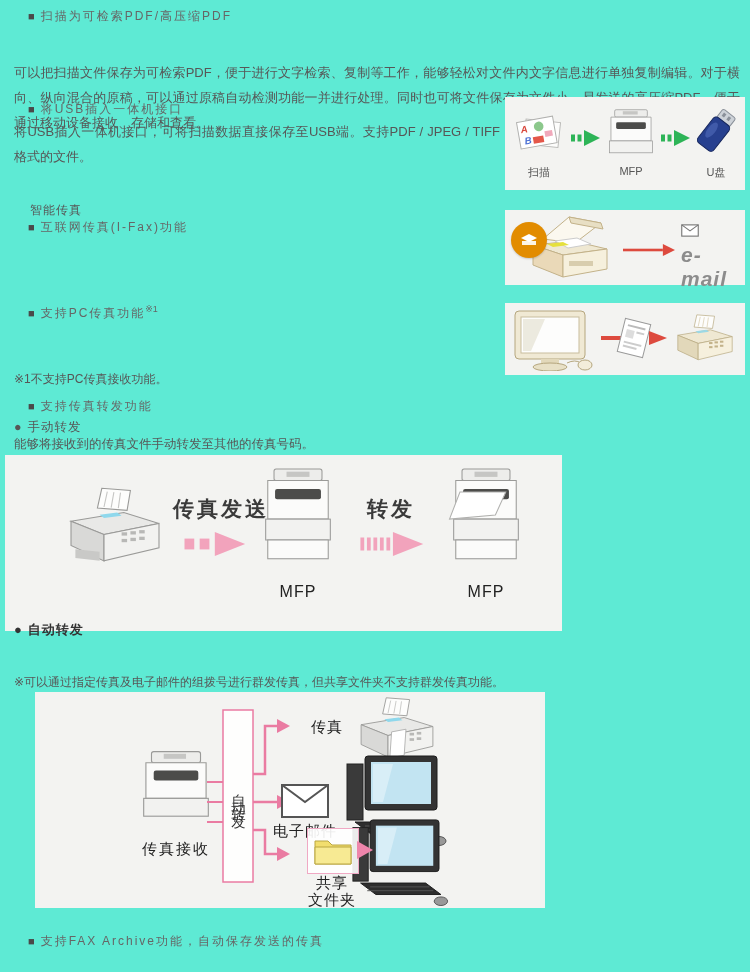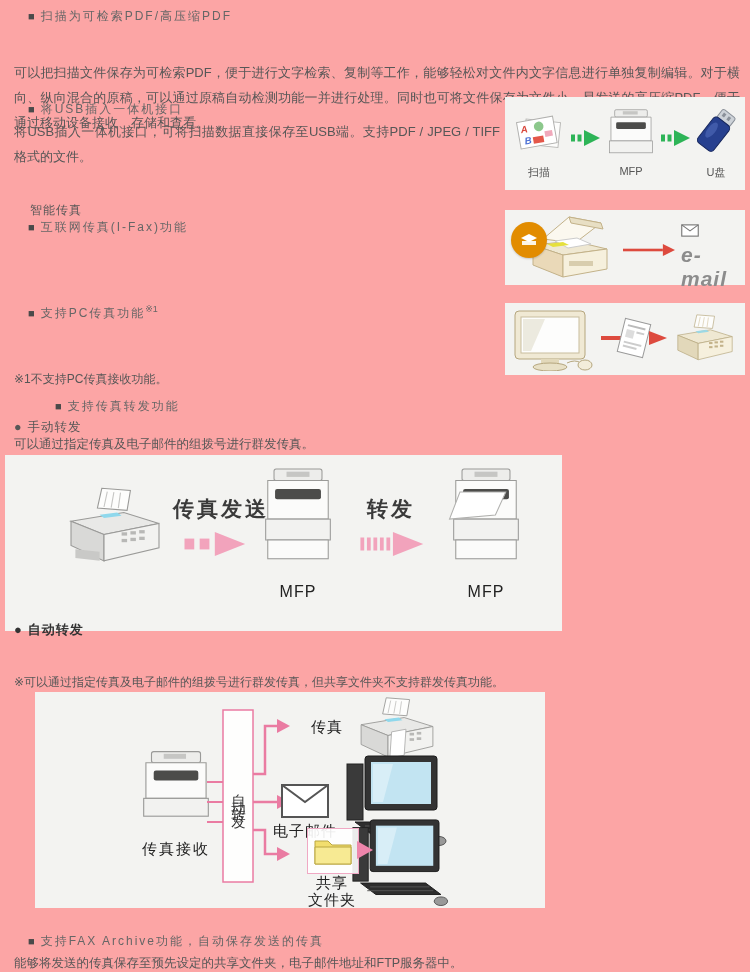--- a/index.html
+++ b/index.html
@@ -1,17 +1,17 @@
 <!DOCTYPE html>
 <html><head>
 <meta charset="utf-8">
 <style>
   html,body{margin:0;padding:0;}
   body{font-family:"Liberation Sans","DejaVu Sans",sans-serif;background:#fff;}
-  .page{position:relative;width:750px;height:972px;background:#fca5a5;overflow:hidden;}
+  .page{position:relative;width:750px;height:972px;background:#5eead4;overflow:hidden;}
   .h{position:absolute;font-size:12px;color:#666;letter-spacing:2px;white-space:nowrap;}
   .h .mk{color:#4a4a4a;letter-spacing:0;margin-right:6px;font-size:11px;}
   .h sup{font-size:9px;letter-spacing:0;vertical-align:super;}
   .p{position:absolute;font-size:13px;line-height:25px;color:#575757;text-align:justify;}
   .note{position:absolute;font-size:12px;color:#575757;white-space:nowrap;}
   .bullet{position:absolute;font-size:12.5px;color:#575757;white-space:nowrap;letter-spacing:1px;}
   .bullet .bmk{margin-right:5px;}
   .bullet.bold{font-weight:bold;color:#333;font-size:13px;}
   .panel{position:absolute;background:#f3f3f1;}
   .figlabel{position:absolute;font-size:11px;color:#555;text-align:center;white-space:nowrap;}
@@ -149,23 +149,23 @@
           <rect x="56" y="42" width="5" height="3"></rect>
           <rect x="64" y="41" width="5" height="3"></rect>
           <rect x="72" y="40" width="5" height="3"></rect>
           <rect x="56" y="48" width="5" height="3"></rect>
           <rect x="64" y="47" width="5" height="3"></rect>
           <rect x="72" y="46" width="5" height="3"></rect>
         </g>
     </svg>
   </div>
 
-  <div class="h" style="left:28px;top:398px;margin-left:27px;"><span class="mk">■</span><span>支持传真转发功能</span></div>
+  <div class="h" style="left:28px;top:398px;"><span class="mk">■</span><span>支持传真转发功能</span></div>
   <div class="bullet" style="left:14px;top:419px;"><span class="bmk">●</span><span>手动转发</span></div>
-  <div class="note" style="left:14px;top:436px;font-size:12.5px;">可以通过指定传真及电子邮件的组拨号进行群发传真。</div>
+  <div class="note" style="left:14px;top:436px;font-size:12.5px;">能够将接收到的传真文件手动转发至其他的传真号码。</div>
 
   <div class="panel" style="left:5px;top:455px;width:557px;height:176px;">
     <svg style="position:absolute;left:55px;top:24px;" width="110" height="100" viewBox="0 0 100 78">
       <path d="M34 20 L38 2 L64 4 L61 22 Z" fill="#fdfdfc" stroke="#9a9a98"></path>
       <path d="M43 5 L40 19 M49 5.5 L46.5 19.5 M55 6 L53 20" stroke="#c6c6c4" fill="none"></path>
       <path d="M10 32 L58 24 L90 34 L40 44 Z" fill="#e9e9e7" stroke="#9a9a98"></path>
       <path d="M36 26 L52 24 L56 27 L40 29 Z" fill="#8fd8ec"></path>
       <path d="M10 32 L40 44 L40 68 L10 54 Z" fill="#d9d9d7" stroke="#9a9a98"></path>
       <path d="M40 44 L90 34 L90 56 L40 68 Z" fill="#f2f2f0" stroke="#9a9a98"></path>
       <g fill="#b8b8b6">
@@ -285,15 +285,14 @@
       <rect x="30" y="2" width="72" height="54" rx="3" fill="#333333" stroke="#1c1c1c"></rect>
       <rect x="36" y="8" width="60" height="42" fill="#c2e4f2"></rect>
       <path d="M38 10 L58 10 L48 48 L38 48 Z" fill="#d8eef7"></path>
       <path d="M20 68 L88 68 L104 80 L36 80 Z" fill="#2e2e2e" stroke="#1c1c1c"></path>
       <path d="M30 72 L92 72 M27 76 L96 76" stroke="#555555" fill="none"></path>
       <ellipse cx="104" cy="87" rx="7" ry="4.5" fill="#999999" stroke="#555555"></ellipse>
     </svg>
   </div>
 
   <div class="h" style="left:28px;top:933px;"><span class="mk">■</span><span>支持FAX Archive功能，自动保存发送的传真</span></div>
-  <div class="note" style="left:14px;top:955px;font-size:12.5px;">能够将发送的传真保存至预先设定的共享文件夹，电子邮件地址和FTP服务器中。</div>
 
 </div>
 
 </body></html>

